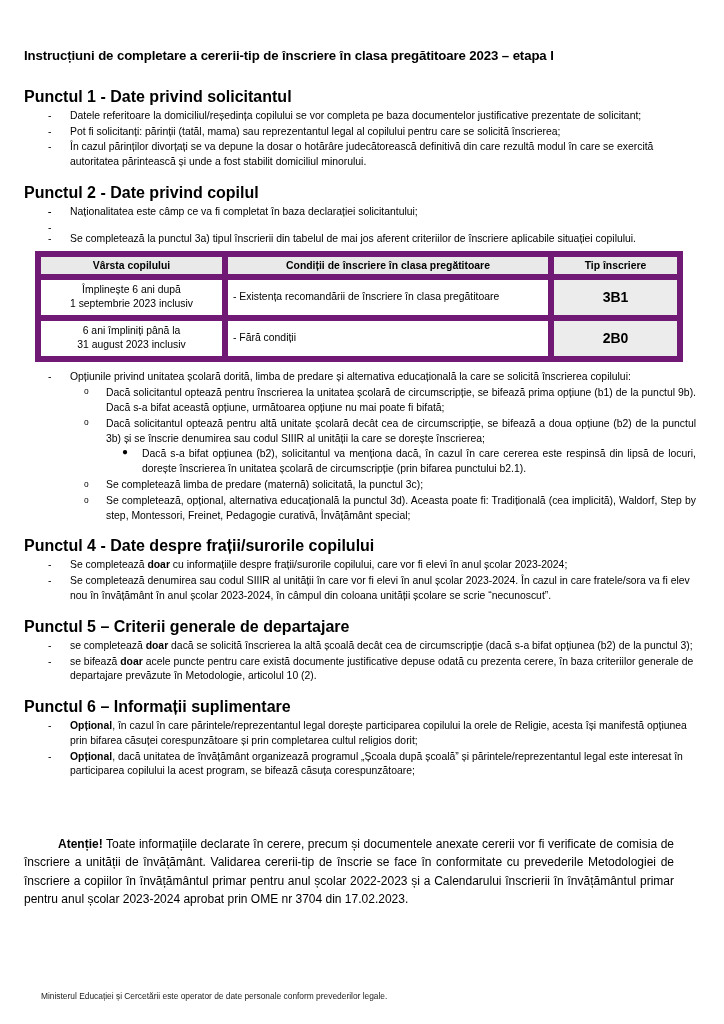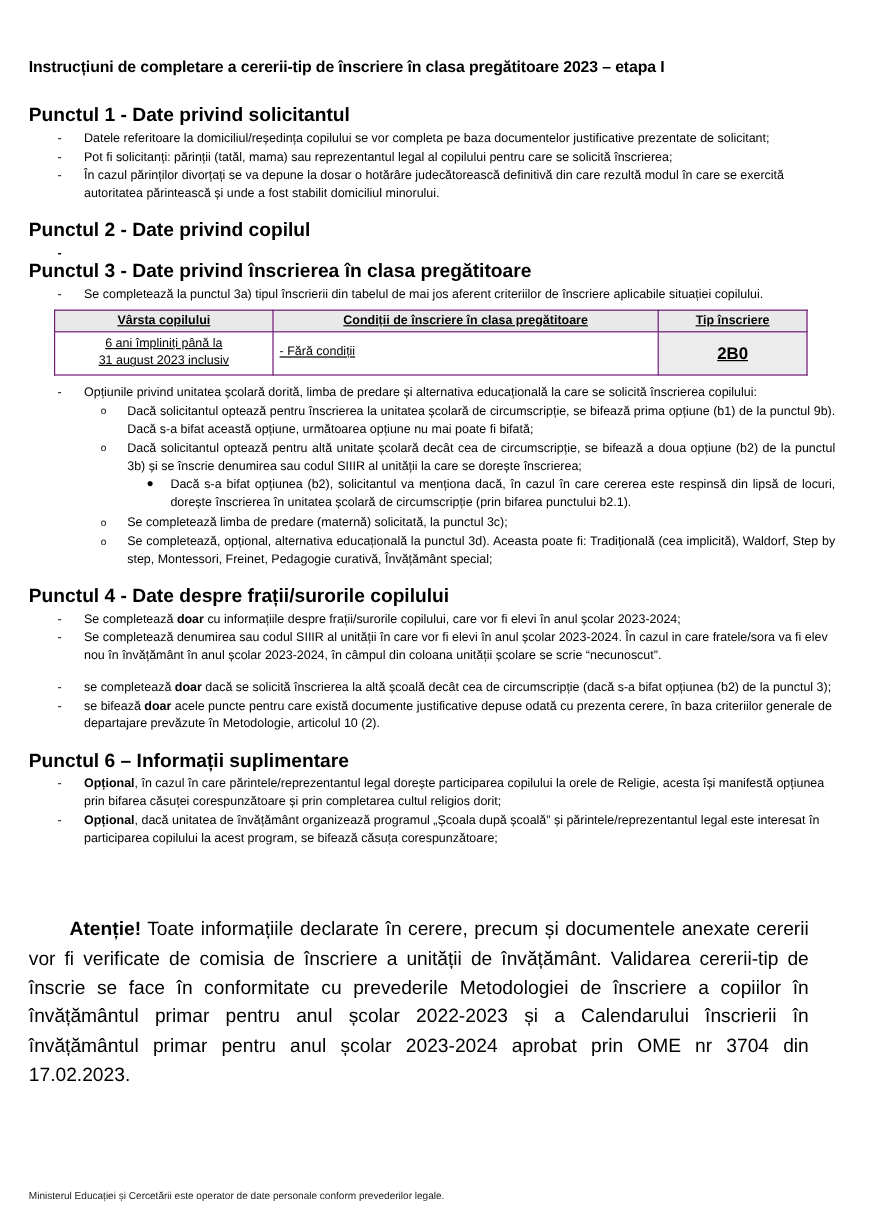--- a/index.html
+++ b/index.html
@@ -99,24 +99,23 @@
     justify-content: center;
   }
   table.reg-table {
     border-collapse: collapse;
     width: 600px;
     font-size: 10.4px;
     table-layout: fixed;
   }
   table.reg-table th,
   table.reg-table td {
-    border: 1px solid #701a75;
+    border: 6px solid #701a75;
     padding: 3px 5px;
     vertical-align: middle;
-    text-decoration: underline;
   }
   table.reg-table thead th {
     background: #e9e9e9;
     text-align: center;
     font-weight: bold;
     font-size: 10.4px;
     padding: 3px 4px;
   }
   td.col-age {
     text-align: center;
@@ -135,31 +134,31 @@
     font-weight: bold;
     font-size: 14px;
   }
   .colw-1 { width: 173px; }
   .colw-2 { width: 312px; }
   .colw-3 { width: 115px; }
 
   
   .attention {
     margin: 56px 22px 0 2px;
-    font-size: 16px;
+    font-size: 12px;
     line-height: 1.52;
     text-align: justify;
     text-justify: inter-word;
     text-indent: 34px;
   }
 
   
   .footer-note {
     position: absolute;
-    left: 24px;
+    left: 41px;
     bottom: 22px;
     font-size: 8.4px;
     color: #222222;
     line-height: 1.3;
   }
 </style>
 </head>
 <body>
 
 <div class="page">
@@ -172,41 +171,48 @@
       <li><span class="marker">-</span><span>Datele referitoare la domiciliul/reședința copilului se vor completa pe baza documentelor justificative prezentate de solicitant;</span></li>
       <li><span class="marker">-</span><span>Pot fi solicitanți: părinții (tatăl, mama) sau reprezentantul legal al copilului pentru care se solicită înscrierea;</span></li>
       <li class="just"><span class="marker">-</span><span>În cazul părinților divorțați se va depune la dosar o hotărâre judecătorească definitivă din care rezultă modul în care se exercită autoritatea părintească și unde a fost stabilit domiciliul minorului.</span></li>
     </ul>
   </div>
 
   <div class="section-block">
     <div class="section-heading">Punctul 2 - Date privind copilul</div>
     <ul class="lvl1">
       <li><span class="marker">-</span></li>
+      <li><span class="marker">-</span><span>Naționalitatea este câmp ce va fi completat în baza declarației solicitantului;</span></li>
       <li><span class="marker">-</span></li>
-      <li><span class="marker">-</span></li>
-    </ul>
-  </div>
-
-  <div class="section-block">
-    <div class="section-heading">Punctul 3 - Date privind înscrierea în clasa pregătitoare</div>
+    </ul>
+  </div>
+
+  <div class="section-block">
     <ul class="lvl1">
       <li><span class="marker">-</span><span>Se completează la punctul 3a) tipul înscrierii din tabelul de mai jos aferent criteriilor de înscriere aplicabile situației copilului.</span></li>
     </ul>
 
     <div class="table-wrap">
       <table class="reg-table">
         <thead>
           <tr>
             <th class="colw-1">Vârsta copilului</th>
             <th class="colw-2">Condiții de înscriere în clasa pregătitoare</th>
             <th class="colw-3">Tip înscriere</th>
           </tr>
         </thead>
         <tbody>
+          <tr>
+            <td class="col-age">
+              <div>Împlinește 6 ani după</div>
+              <div>1 septembrie 2023 inclusiv</div>
+            </td>
+            <td class="col-cond">-  Existența recomandării de înscriere în clasa pregătitoare</td>
+            <td class="col-type">3B1</td>
+          </tr>
           <tr>
             <td class="col-age">
               <div>6 ani împliniți până la</div>
               <div>31 august 2023 inclusiv</div>
             </td>
             <td class="col-cond">-  Fără condiții</td>
             <td class="col-type">2B0</td>
           </tr>
         </tbody>
       </table>
@@ -236,20 +242,21 @@
     <div class="section-heading">Punctul 4 - Date despre frații/surorile copilului</div>
     <ul class="lvl1">
       <li>
         <span class="marker">-</span><span>Se completează </span><span class="bold">doar</span><span> cu informațiile despre frații/surorile copilului, care vor fi elevi în anul școlar 2023-2024;</span>
       </li>
       <li class="just"><span class="marker">-</span><span>Se completează denumirea sau codul SIIIR al unității în care vor fi elevi în anul școlar 2023-2024. În cazul in care fratele/sora va fi elev nou în învățământ în anul școlar 2023-2024, în câmpul din coloana unității școlare se scrie “necunoscut”.</span></li>
     </ul>
   </div>
 
   <div class="section-block">
+    <div class="section-heading">Punctul 5 – Criterii generale de departajare</div>
     <ul class="lvl1">
       <li class="just">
         <span class="marker">-</span><span>se completează </span><span class="bold">doar</span><span> dacă se solicită înscrierea la altă școală decât cea de circumscripție (dacă s-a bifat opțiunea (b2) de la punctul 3);</span>
       </li>
       <li class="just">
         <span class="marker">-</span><span>se bifează </span><span class="bold">doar</span><span> acele puncte pentru care există documente justificative depuse odată cu prezenta cerere, în baza criteriilor generale de departajare prevăzute în Metodologie, articolul 10 (2).</span>
       </li>
     </ul>
   </div>
 

